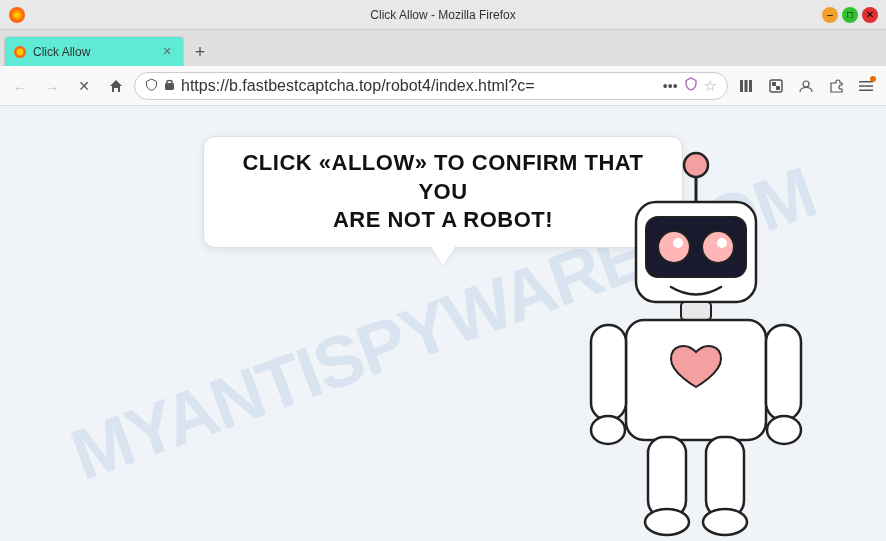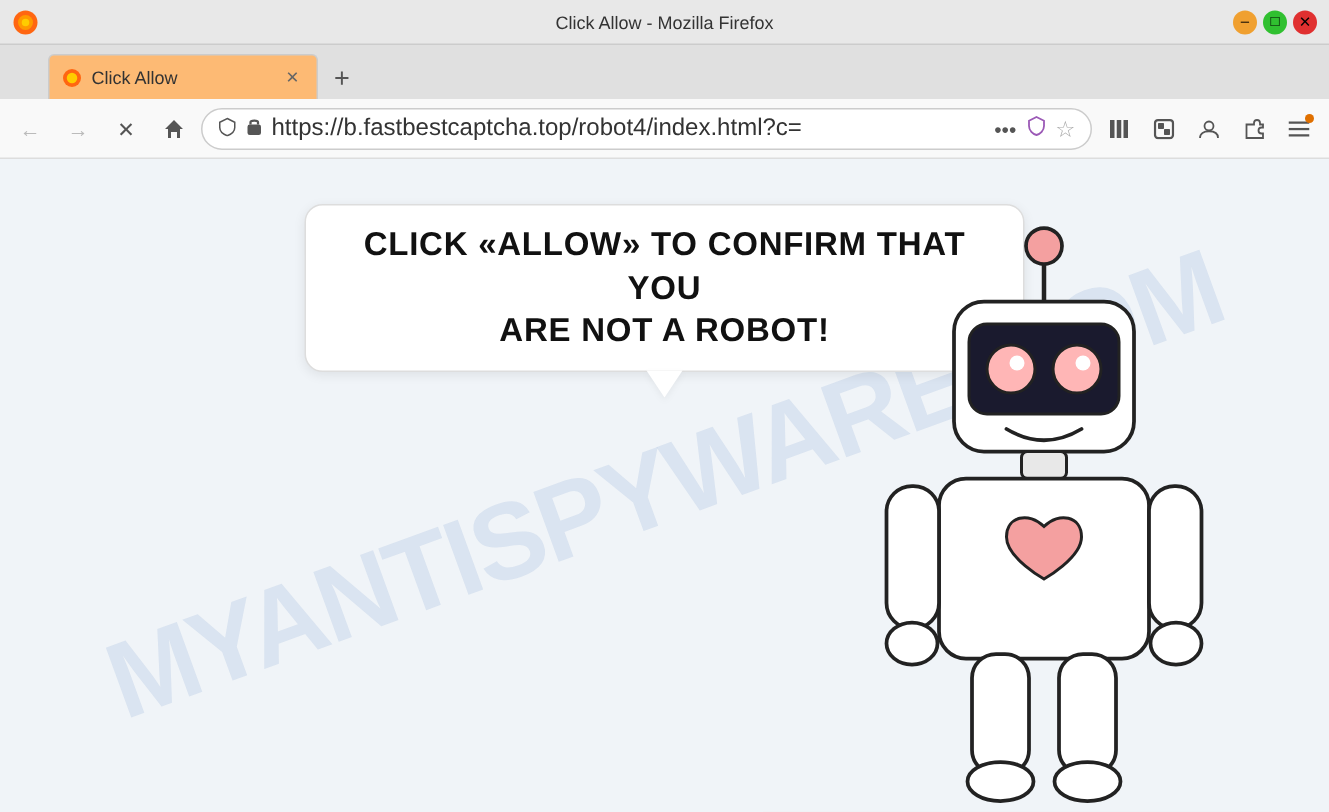--- a/index.html
+++ b/index.html
@@ -63,34 +63,33 @@
     .tab-bar {
       height: 36px;
       background: #e0e0e0;
       display: flex;
       align-items: flex-end;
       padding: 0 4px;
       gap: 2px;
     }
     .tab {
       height: 30px;
-      background: #fdba74;
+      background: #5eead4;
       border: 1px solid #ccc;
       border-bottom: none;
       border-radius: 4px 4px 0 0;
       display: flex;
       align-items: center;
       padding: 0 8px;
       gap: 6px;
       min-width: 180px;
       max-width: 220px;
       font-size: 12px;
       color: #333;
       position: relative;
-      margin-left: 28px;
     }
     .tab-favicon {
       width: 14px;
       height: 14px;
     }
     .tab-label {
       flex: 1;
       overflow: hidden;
       text-overflow: ellipsis;
       white-space: nowrap;

